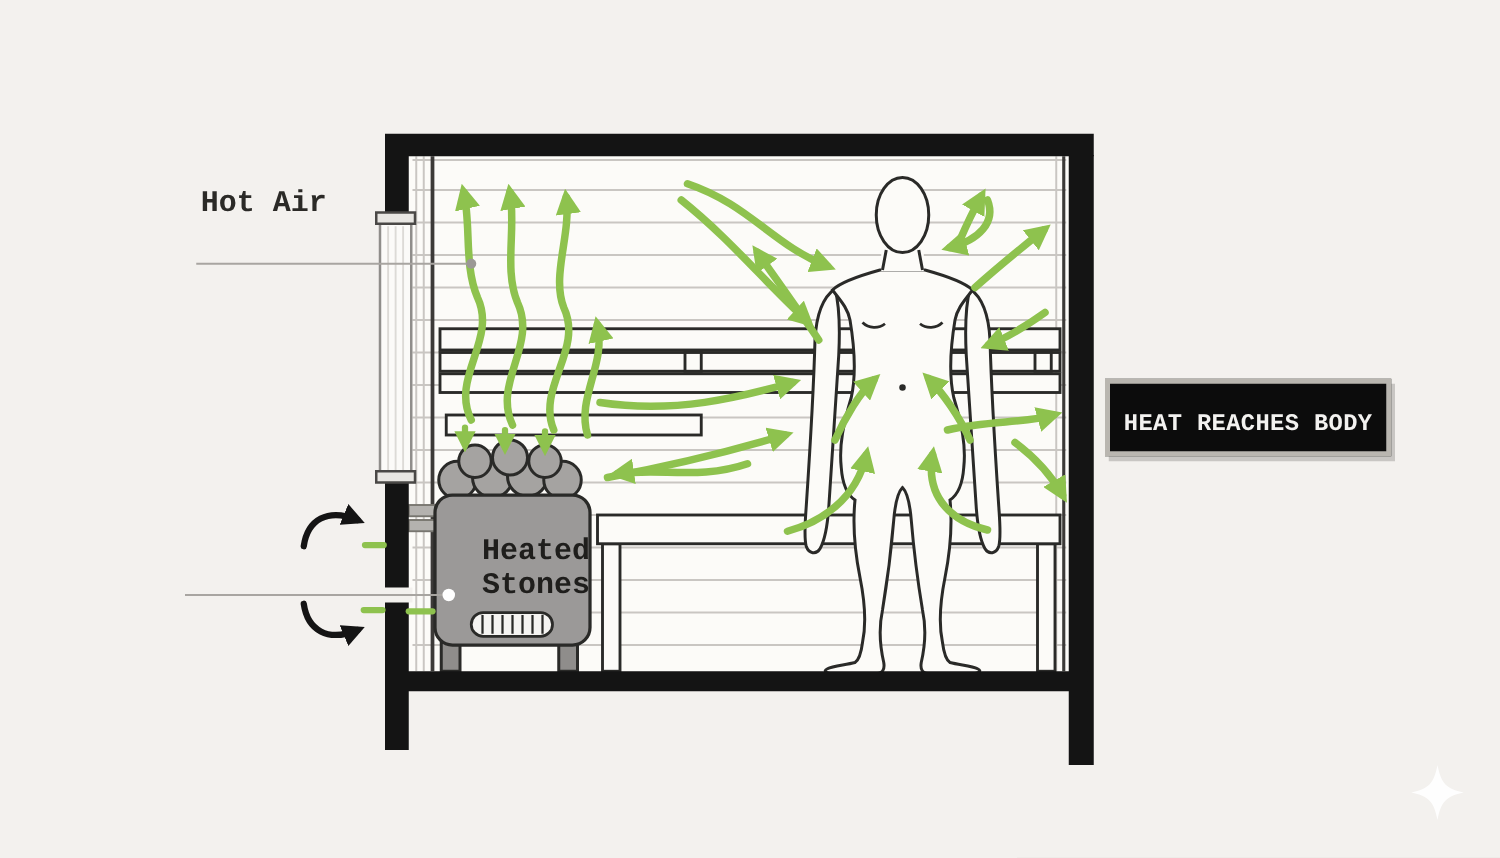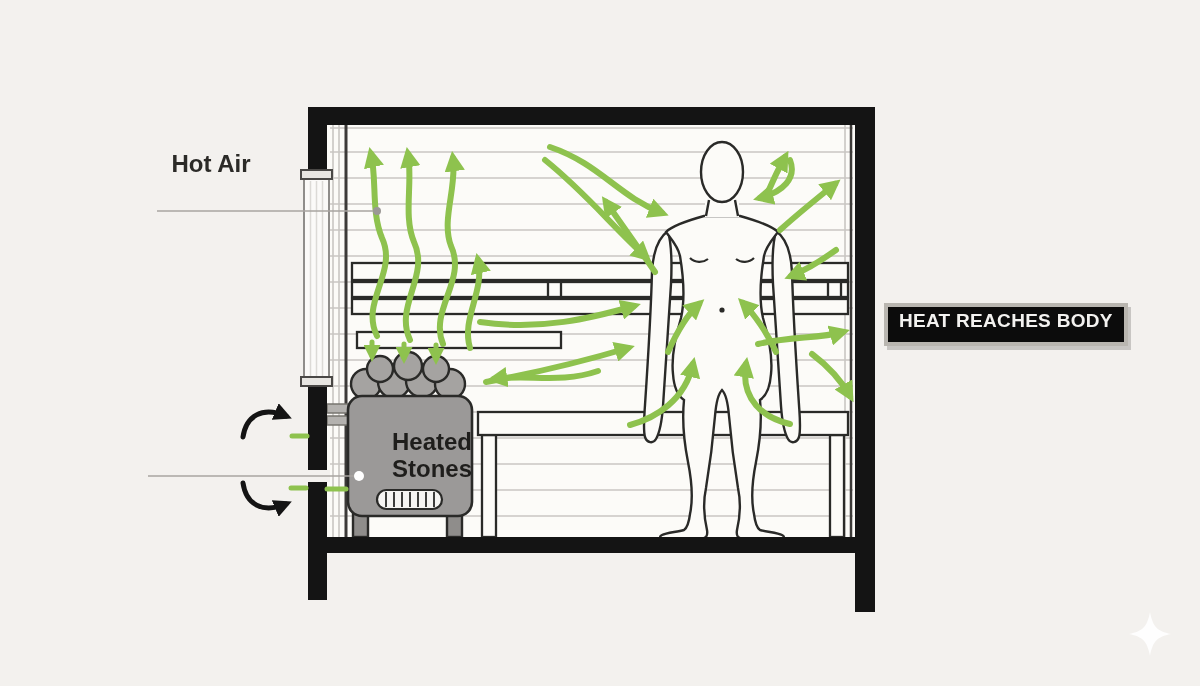--- a/index.html
+++ b/index.html
@@ -1,30 +1,30 @@
 <!DOCTYPE html>
 <html><head>
 <meta charset="utf-8">
 <style>
   html,body{margin:0;padding:0;background:#e9e7e4;}
   .stage{
     position:relative;width:1200px;height:686px;overflow:hidden;
     background:#f3f1ee;
-    font-family:Liberation Sans, sans-serif;
+    font-family:Liberation Mono, monospace;
   }
   svg.diagram{position:absolute;left:0;top:0;}
   .lbl{position:absolute;color:#2b2a27;font-weight:600;}
   .lbl-hot-air{left:121px;top:150px;width:180px;text-align:center;font-size:24px;line-height:28px;}
   .lbl-sauna-stove{left:121px;top:441px;width:180px;text-align:center;font-size:26px;line-height:28px;}
   .stove-text{position:absolute;left:348px;top:428px;width:124px;text-align:right;
     font-size:24px;line-height:27px;font-weight:600;color:#1f1e1c;}
   .heat-box{
     position:absolute;left:884px;top:303px;
     background:#0c0c0c;border:4px solid #b9b6b0;
-    padding:1px 11px 9px 11px;
+    padding:20px 11px 9px 11px;
     color:#f3f2f0;font-size:19px;line-height:25px;font-weight:700;letter-spacing:.3px;
     white-space:nowrap;box-shadow:3px 4px 0 rgba(120,118,114,.35);
   }
 </style>
 </head>
 <body>
 
 <div class="stage">
 
   <svg class="diagram" width="1200" height="686" viewBox="0 0 1200 686">

